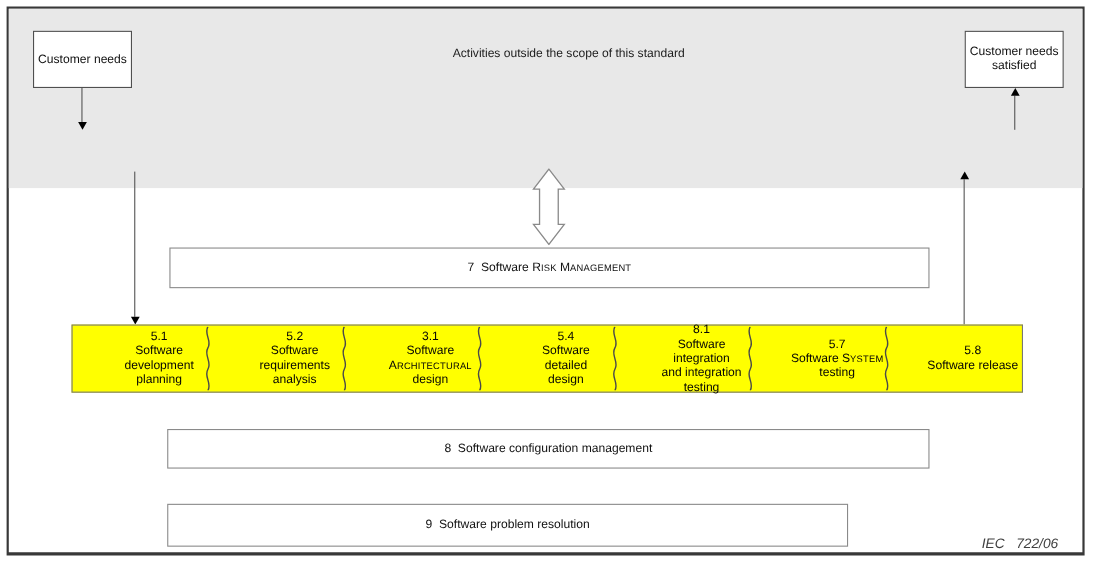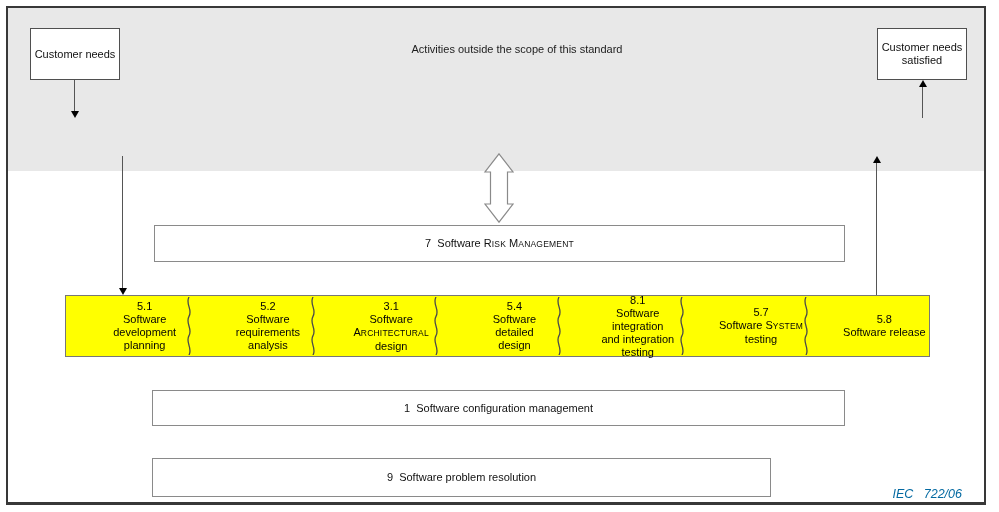--- a/index.html
+++ b/index.html
@@ -49,21 +49,21 @@
   }
   .step {
     flex:1; position:relative; display:flex; flex-direction:column;
     align-items:center; justify-content:center; text-align:center;
     font-size:11px; line-height:13px; color:#050505;padding-left:34px;
   }
   .step-label { white-space:pre-line; }
   .divider { position:absolute; right:-5px; top:1px; height:58px; width:10px; }
   .caption {
     position:absolute; right:22px; top:479px; font-size:12.5px;
-    font-style:italic; color:#0369a1; white-space:pre;
+    font-style:italic; color:#404040; white-space:pre;
   }
 </style>
 </head>
 <body>
 
 <div class="canvas">
   <div class="figure">
 
     <div class="gray-band"></div>
 
@@ -170,21 +170,21 @@
       </div>
 
       <div class="step">
         <div>5.8</div>
         <div class="step-label">Software release</div>
       </div>
 
     </div>
 
     <div class="box light-border box8 pre">
-      <span class="pre">1  Software configuration management</span>
+      <span class="pre">8  Software configuration management</span>
     </div>
 
     <div class="box light-border box9 pre">
       <span class="pre">9  Software problem resolution</span>
     </div>
 
     <div class="caption">IEC   722/06</div>
 
   </div>
 </div>

